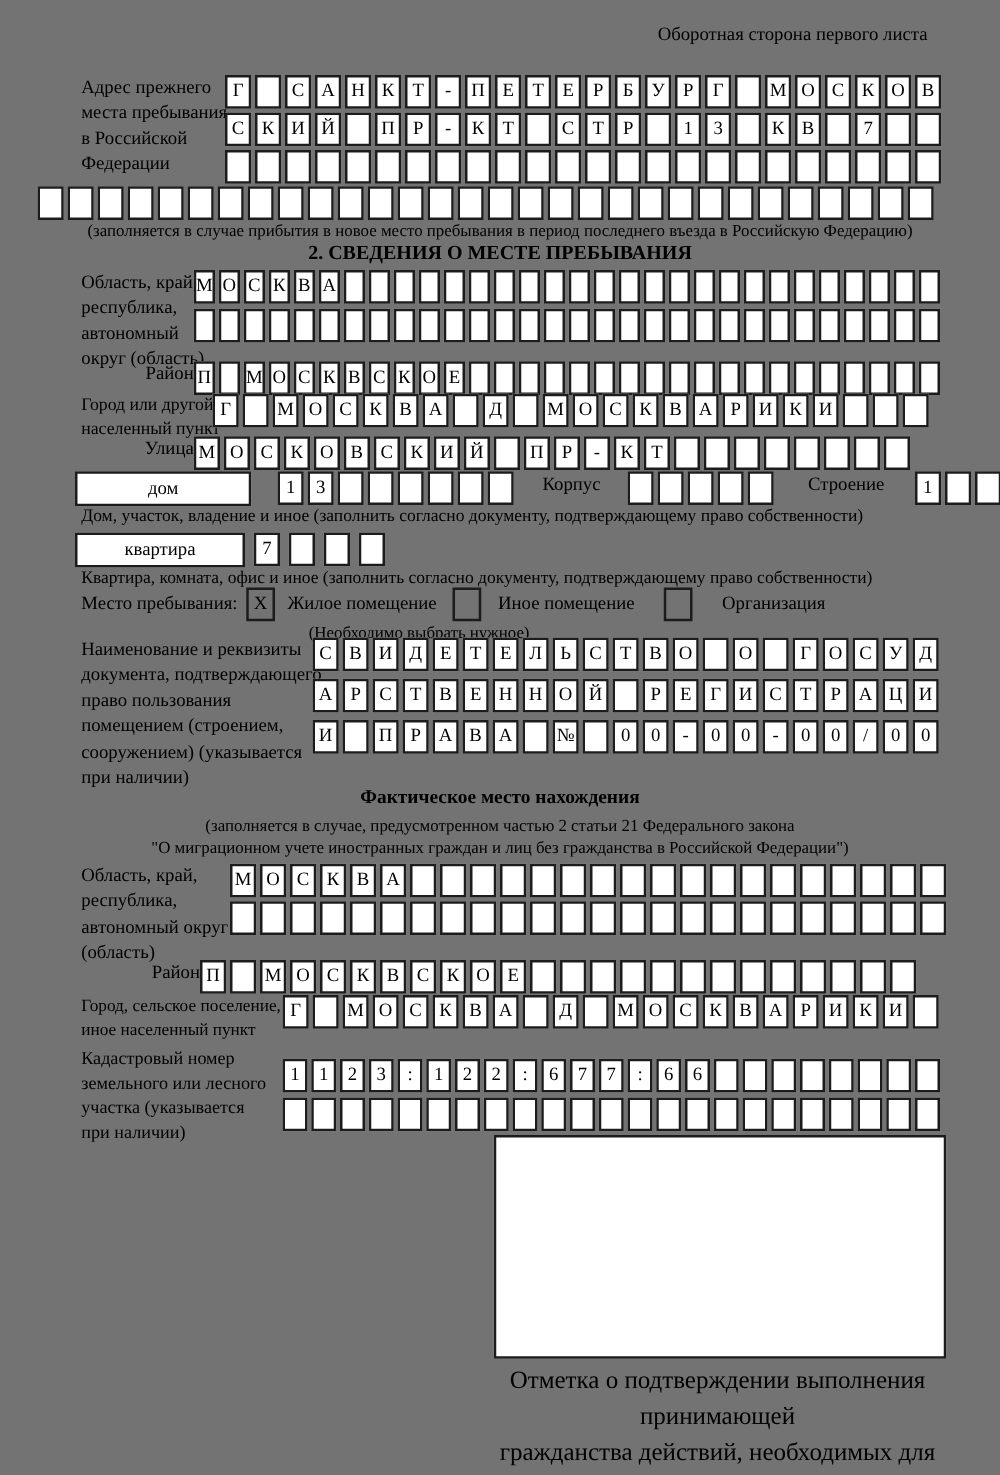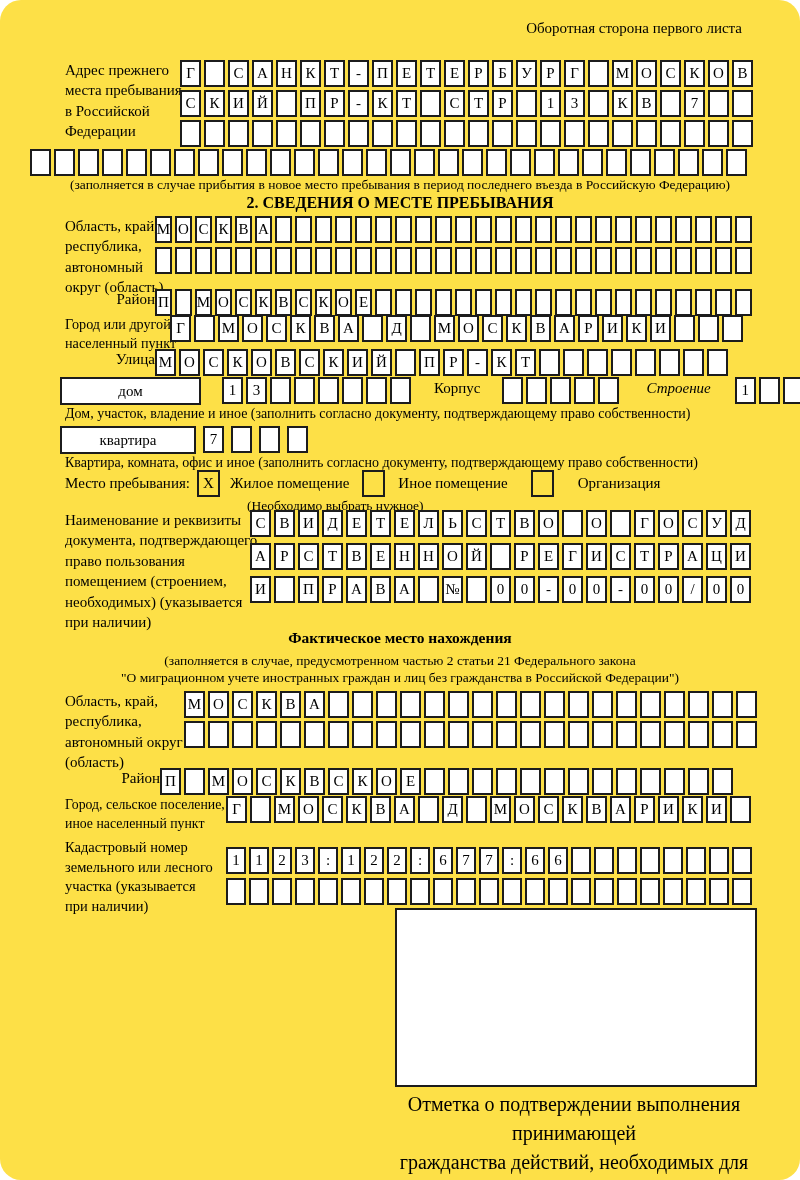--- a/index.html
+++ b/index.html
@@ -1,17 +1,17 @@
 <!DOCTYPE html>
 <html><head>
 <meta charset="utf-8">
 <style>
   html,body{margin:0;padding:0;background:#fff;}
-  #page{position:relative;width:800px;height:1180px;background:#fde047;
-        font-family:"Liberation Serif",serif;color:#000;overflow:hidden;border-radius:21px;}
+  #page{position:relative;width:800px;height:1180px;background:#737373;
+        font-family:"Liberation Serif",serif;color:#000;overflow:hidden;}
   .abs{position:absolute;}
   .field{position:absolute;display:flex;align-items:flex-start;}
   .flabel{flex:0 0 auto;font-size:15px;line-height:1.36;}
   .flabel div{white-space:nowrap;}
   .single{font-size:15px;white-space:nowrap;text-align:right;}
   .cellcol{display:flex;flex-direction:column;gap:3px;}
   .cells{display:flex;gap:3px;}
   .cell{box-sizing:border-box;flex:0 0 auto;width:21px;height:27px;border:2px solid #1c1c1c;
         display:flex;align-items:center;justify-content:center;font-size:15px;background:#fff;}
   .narrow .cell{width:17px;}
@@ -352,21 +352,21 @@
         <span class="cell"></span>
       </div>
     <div class="single" style="margin:3px 6px 0 7px;">Корпус</div>
     <div class="cells">
         <span class="cell"></span>
         <span class="cell"></span>
         <span class="cell"></span>
         <span class="cell"></span>
         <span class="cell"></span>
       </div>
-    <div class="single" style="margin:3px 8px 0 11px;font-style:italic;">Строение</div>
+    <div class="single" style="margin:3px 8px 0 11px;">Строение</div>
     <div class="cells">
         <span class="cell">1</span>
         <span class="cell"></span>
         <span class="cell"></span>
         <span class="cell"></span>
       </div>
   </div>
   <div class="cap-left" style="top:406px;left:65px;">Дом, участок, владение и иное (заполнить согласно документу, подтверждающему право собственности)</div>
 
   <div class="field" style="top:426px;left:60px;">
@@ -390,21 +390,21 @@
     <span style="margin-left:24px;">Организация</span>
   </div>
   <div class="abs" style="top:498px;left:247px;font-size:13.5px;">(Необходимо выбрать нужное)</div>
 
   <div class="field" style="top:510px;left:65px;">
     <div class="flabel" style="width:185px;">
         <div>Наименование и реквизиты</div>
         <div>документа, подтверждающего</div>
         <div>право пользования</div>
         <div>помещением (строением,</div>
-        <div>необходимых) (указывается</div>
+        <div>сооружением) (указывается</div>
         <div>при наличии)</div>
       </div>
     <div class="cellcol doc-grid">
       <div class="cells">
           <span class="cell">С</span>
           <span class="cell">В</span>
           <span class="cell">И</span>
           <span class="cell">Д</span>
           <span class="cell">Е</span>
           <span class="cell">Т</span>

